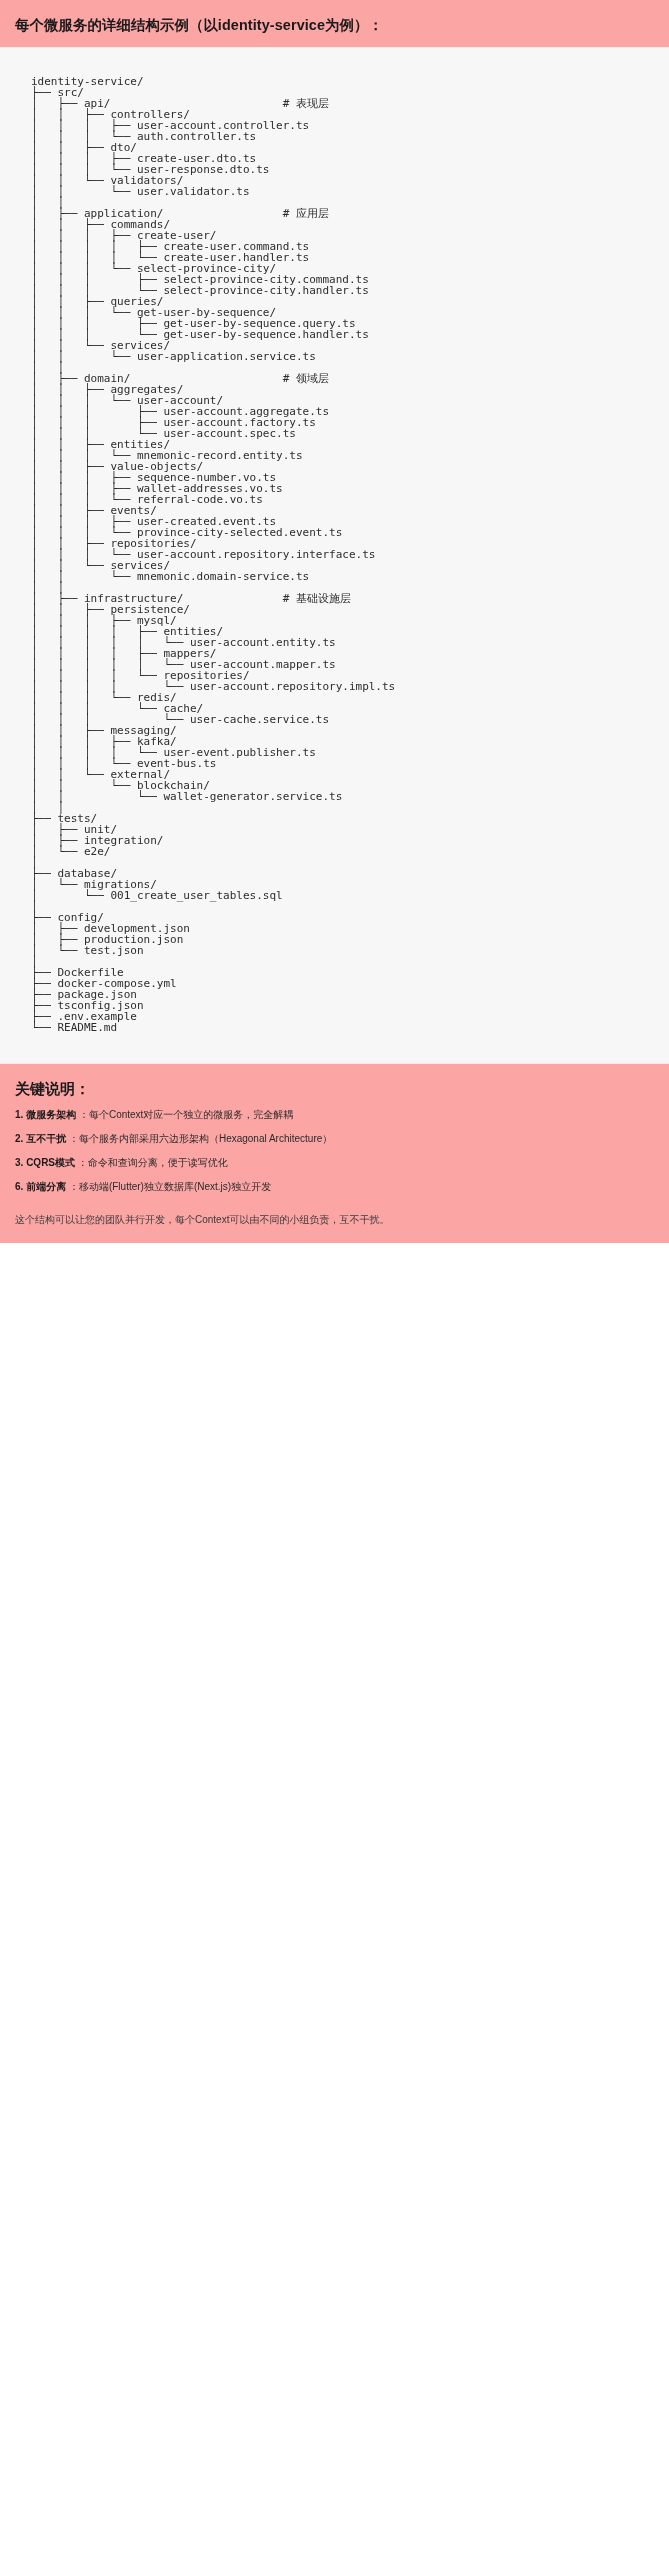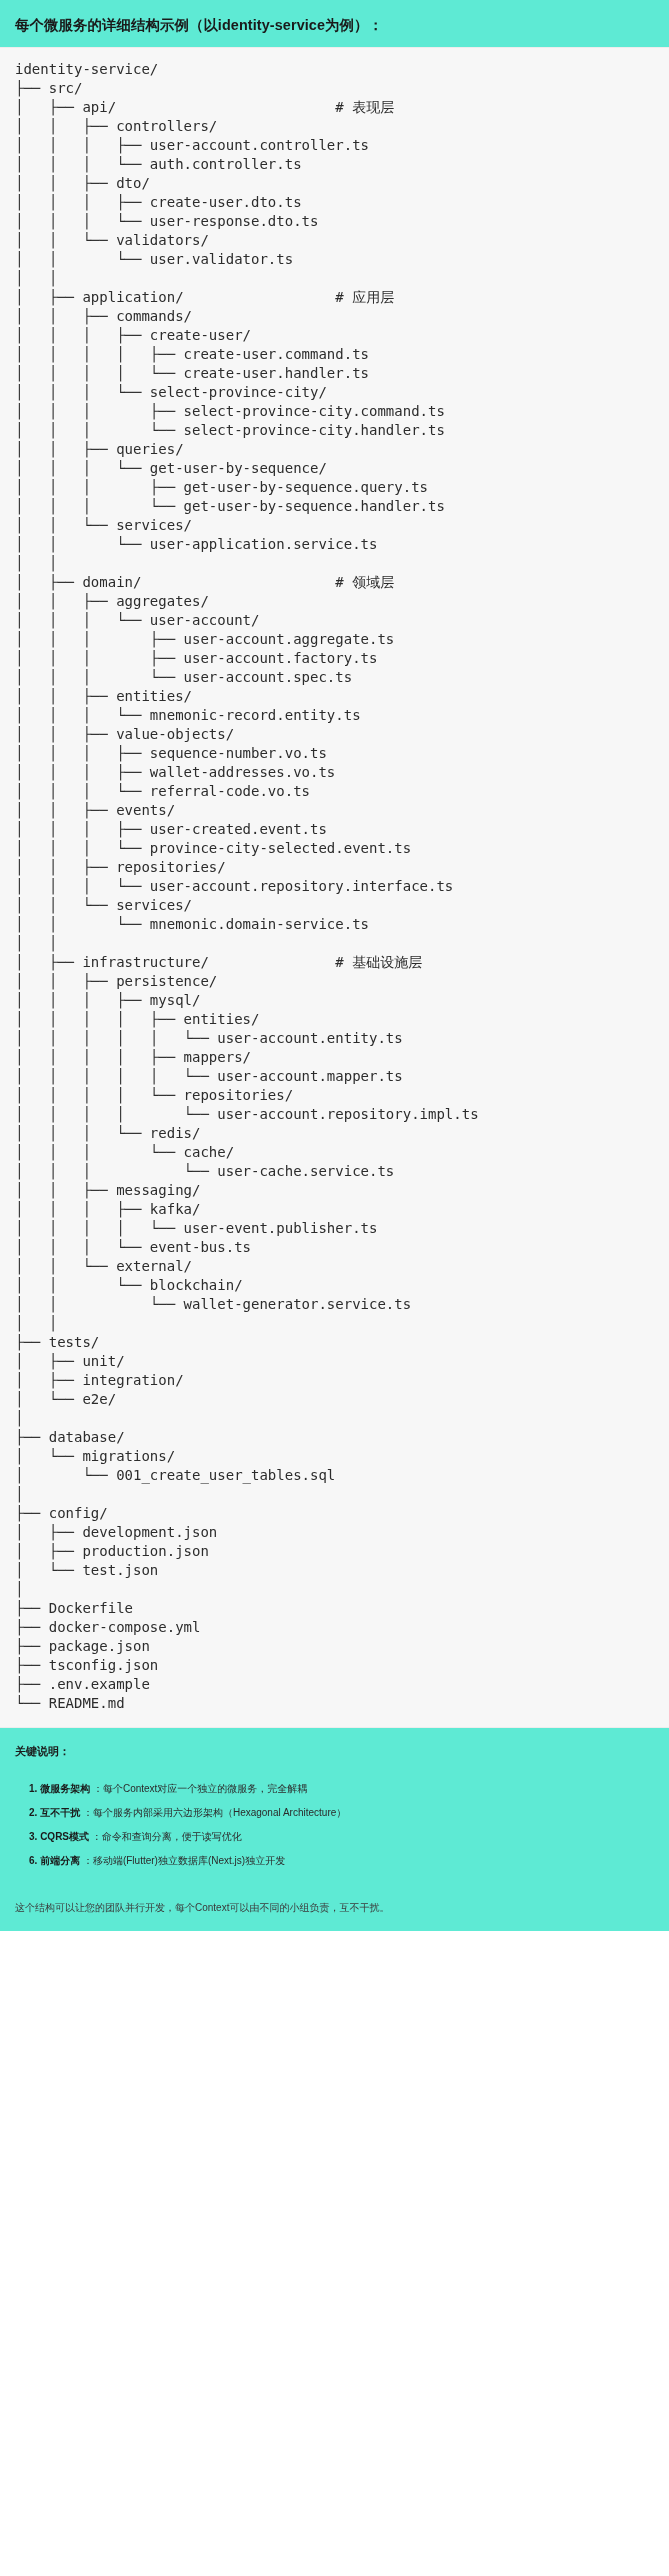--- a/index.html
+++ b/index.html
@@ -9,52 +9,52 @@
   }
   body {
     width: 669px;
     font-family: "Liberation Sans", sans-serif;
     color: #24292e;
   }
   .page {
     width: 669px;
     box-sizing: border-box;
     padding: 0;
-    background: #5eead4;
+    background: #fca5a5;
   }
   .section-title {
     font-size: 14.4px;
     font-weight: bold;
     color: #1a1a1a;
     padding: 16.3px 15px 11.3px 15px;
     letter-spacing: 0.1px;
   }
   .tree-block {
     background: #f7f7f7;
     border-top: 0.6px solid #ededed;
     border-bottom: 0.6px solid #ededed;
     padding: 12.5px 15px 13.8px 15px;
   }
   pre.tree {
-    margin: 0;
+    margin: 16px;
     font-family: "DejaVu Sans Mono", "Liberation Mono", monospace;
-    font-size: 14px;
-    line-height: 19px;
+    font-size: 11px;
+    line-height: 11px;
     color: #2c2c2c;
     white-space: pre;
     letter-spacing: 0px;
   }
   .key-title {
-    font-size: 11px;
+    font-size: 15px;
     font-weight: bold;
     color: #1a1a1a;
     padding: 16.3px 15px 3.8px 15px;
   }
   ol.key-list {
-    margin: 14px;
+    margin: 0;
     padding: 0 15px 3.8px 15px;
     list-style: none;
   }
   ol.key-list li {
     font-size: 10px;
     line-height: 24px;
     color: #2b2b2b;
   }
   ol.key-list li .num {
     font-weight: bold;

